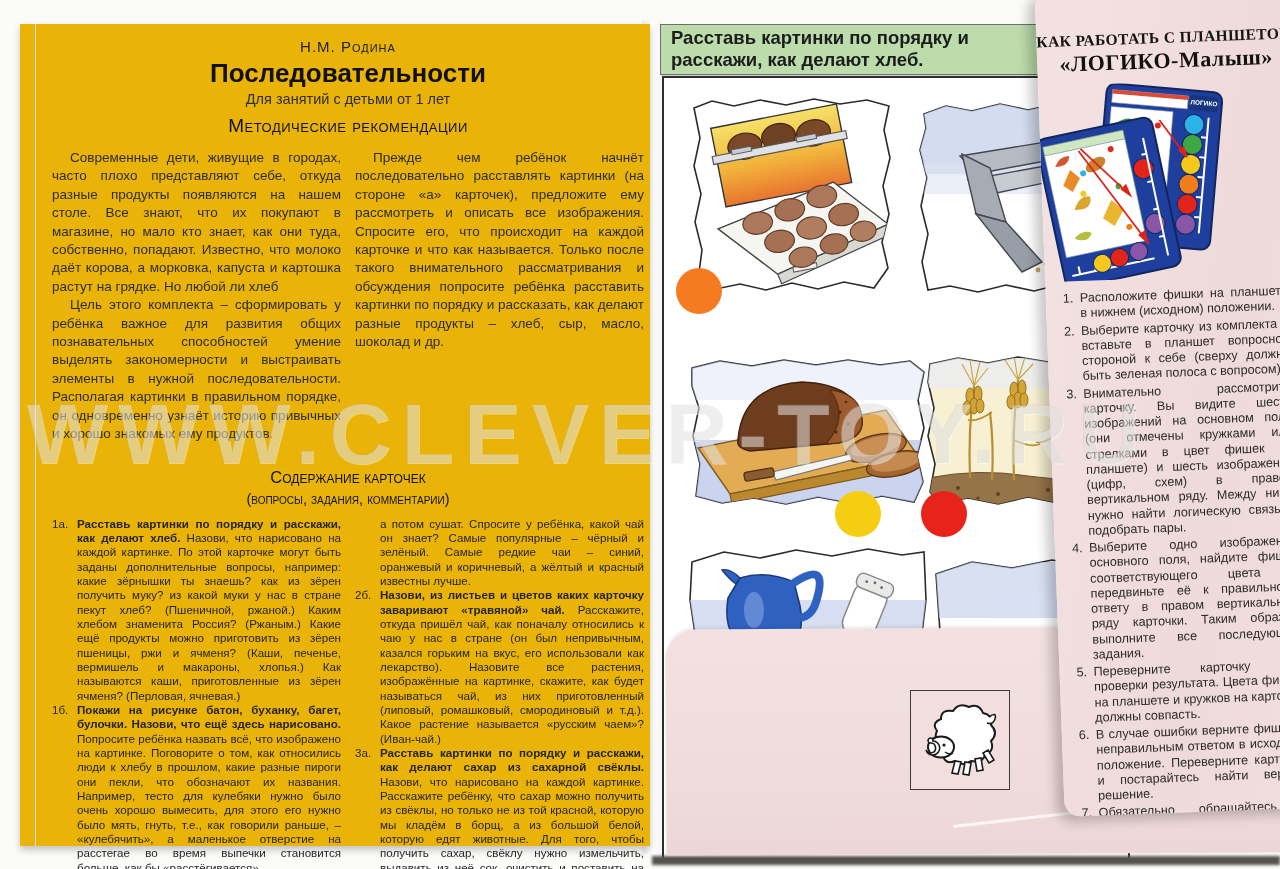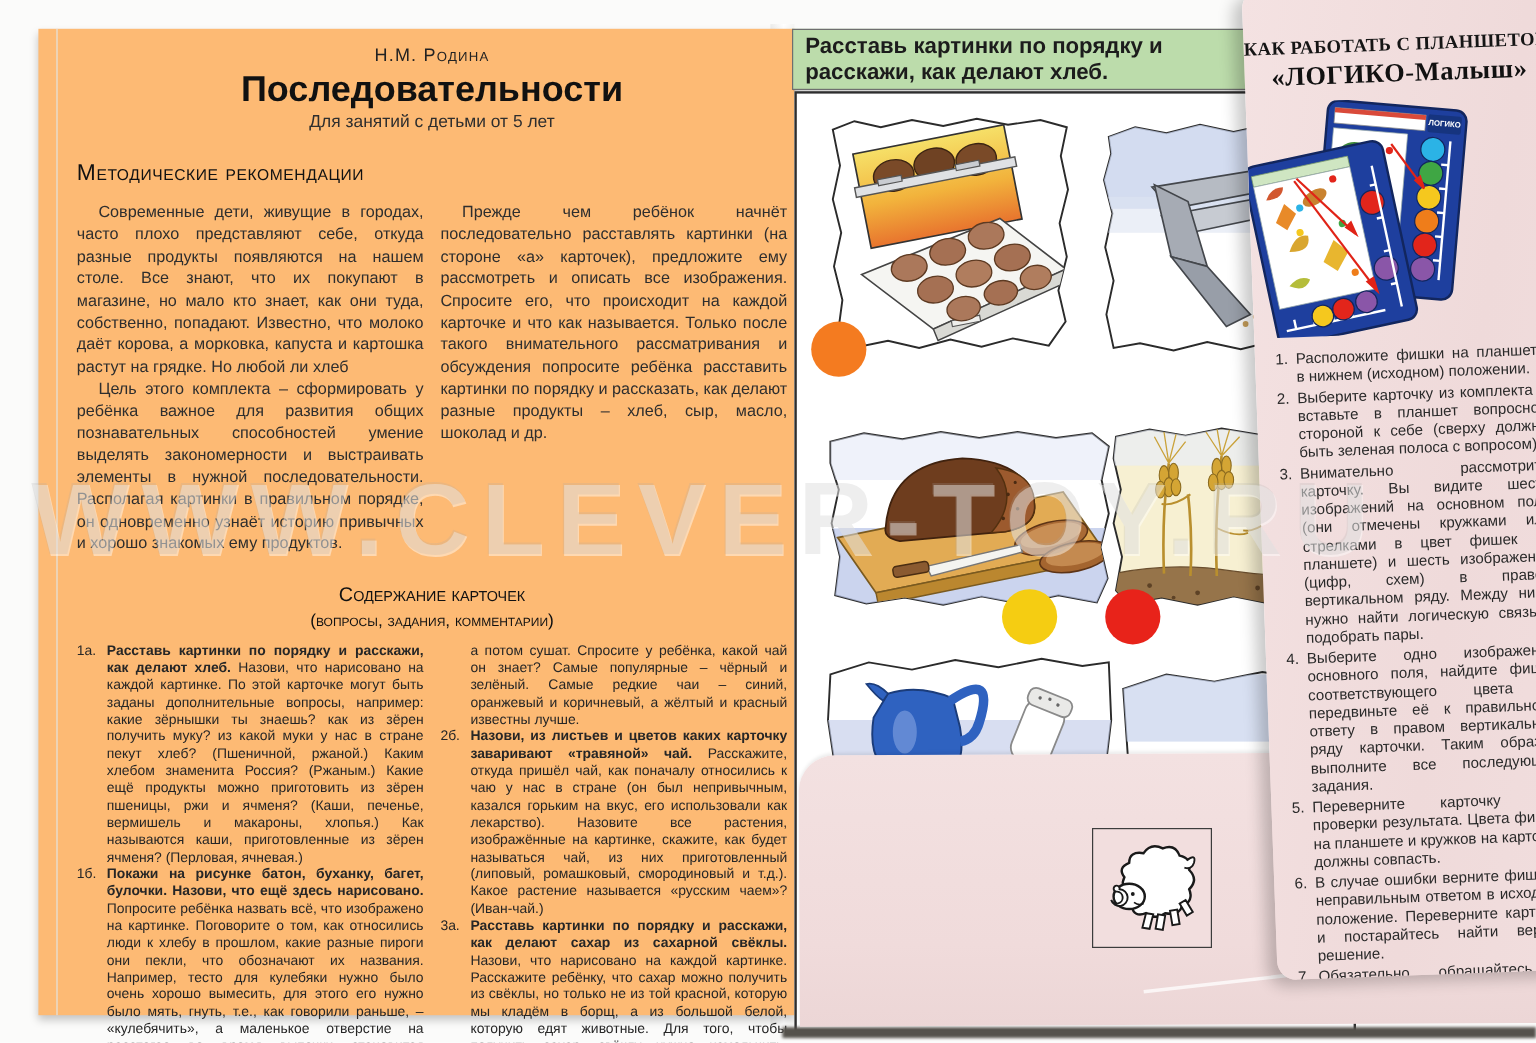--- a/index.html
+++ b/index.html
@@ -2,28 +2,28 @@
 <html><head>
 <meta charset="utf-8">
 <style>
   html,body{margin:0;padding:0;background:#ffffff;}
   #screen{position:relative;width:1280px;height:869px;overflow:hidden;
     background:#fbfbfa;font-family:"Liberation Sans",sans-serif;color:#2e2e2e;}
 
   
   .spine{position:absolute;left:642px;top:20px;width:20px;height:834px;
     background:linear-gradient(90deg,#ececea 0%,#ffffff 55%,#f4f4f2 100%);}
-  .page-left{position:absolute;left:32px;top:24px;width:630px;height:822px;
-    background:#fdba74;box-shadow:0 4px 7px rgba(0,0,0,.22);}
+  .page-left{position:absolute;left:20px;top:24px;width:630px;height:822px;
+    background:#eab308;box-shadow:0 4px 7px rgba(0,0,0,.22);}
   .page-left::before{content:"";position:absolute;left:15px;top:0;bottom:0;width:1px;background:#e3e3e0;}
   .lp-content{position:absolute;left:32px;top:8px;width:592px;}
   .lp-author{text-align:center;font-variant:small-caps;font-size:15px;letter-spacing:1px;margin-top:6px;color:#222;}
-  .lp-title{text-align:center;font-size:30px;font-weight:bold;margin-top:3px;color:#111;}
+  .lp-title{text-align:center;font-size:26px;font-weight:bold;margin-top:3px;color:#111;}
   .lp-subtitle{text-align:center;font-size:14.5px;margin-top:2px;}
-  .lp-h1{font-variant:small-caps;font-size:19px;letter-spacing:.5px;margin-top:24px;color:#111;}
+  .lp-h1{text-align:center;font-variant:small-caps;font-size:19px;letter-spacing:.5px;margin-top:8px;color:#111;}
   .intro-cols{display:flex;gap:14px;margin-top:12px;}
   .intro-cols .col{width:289px;font-size:13.5px;line-height:18.4px;text-align:justify;}
   .intro-cols p{margin:0;}
   .indent{text-indent:18px;}
   .lp-h2{text-align:center;font-variant:small-caps;font-size:16.5px;margin-top:24px;color:#111;}
   .lp-h2s{text-align:center;font-variant:small-caps;font-size:14.5px;margin-top:4px;color:#111;}
   .items-cols{display:flex;gap:14px;margin-top:10px;}
   .items-cols .col{width:289px;font-size:11.6px;line-height:14.35px;text-align:justify;color:#262626;}
   .item{position:relative;padding-left:25px;margin:0;}
   .item .inum{position:absolute;left:0;top:0;font-weight:normal;}
@@ -75,21 +75,21 @@
 <body>
 
 <div id="screen">
 
   <div class="spine"></div>
 
   <div class="page-left">
     <div class="lp-content">
       <div class="lp-author">Н.М. Родина</div>
       <div class="lp-title">Последовательности</div>
-      <div class="lp-subtitle">Для занятий с детьми от 5 лет</div>
+      <div class="lp-subtitle">Для занятий с детьми от 1 лет</div>
       <div class="lp-h1">Методические рекомендации</div>
 
       <div class="intro-cols">
         <div class="col">
           <p class="indent">Современные дети, живущие в городах, часто плохо представляют себе, откуда разные продукты появляются на нашем столе. Все знают, что их покупают в магазине, но мало кто знает, как они туда, собственно, попадают. Известно, что молоко даёт корова, а морковка, капуста и картошка растут на грядке. Но любой ли хлеб</p>
           <p class="indent">Цель этого комплекта – сформировать у ребёнка важное для развития общих познавательных способностей умение выделять закономерности и выстраивать элементы в нужной последовательности. Располагая картинки в правильном порядке, он одновременно узнаёт историю привычных и хорошо знакомых ему продуктов.</p>
         </div>
         <div class="col">
           <p class="indent">Прежде чем ребёнок начнёт последовательно расставлять картинки (на стороне «а» карточек), предложите ему рассмотреть и описать все изображения. Спросите его, что происходит на каждой карточке и что как называется. Только после такого внимательного рассматривания и обсуждения попросите ребёнка расставить картинки по порядку и рассказать, как делают разные продукты – хлеб, сыр, масло, шоколад и др.</p>
         </div>

